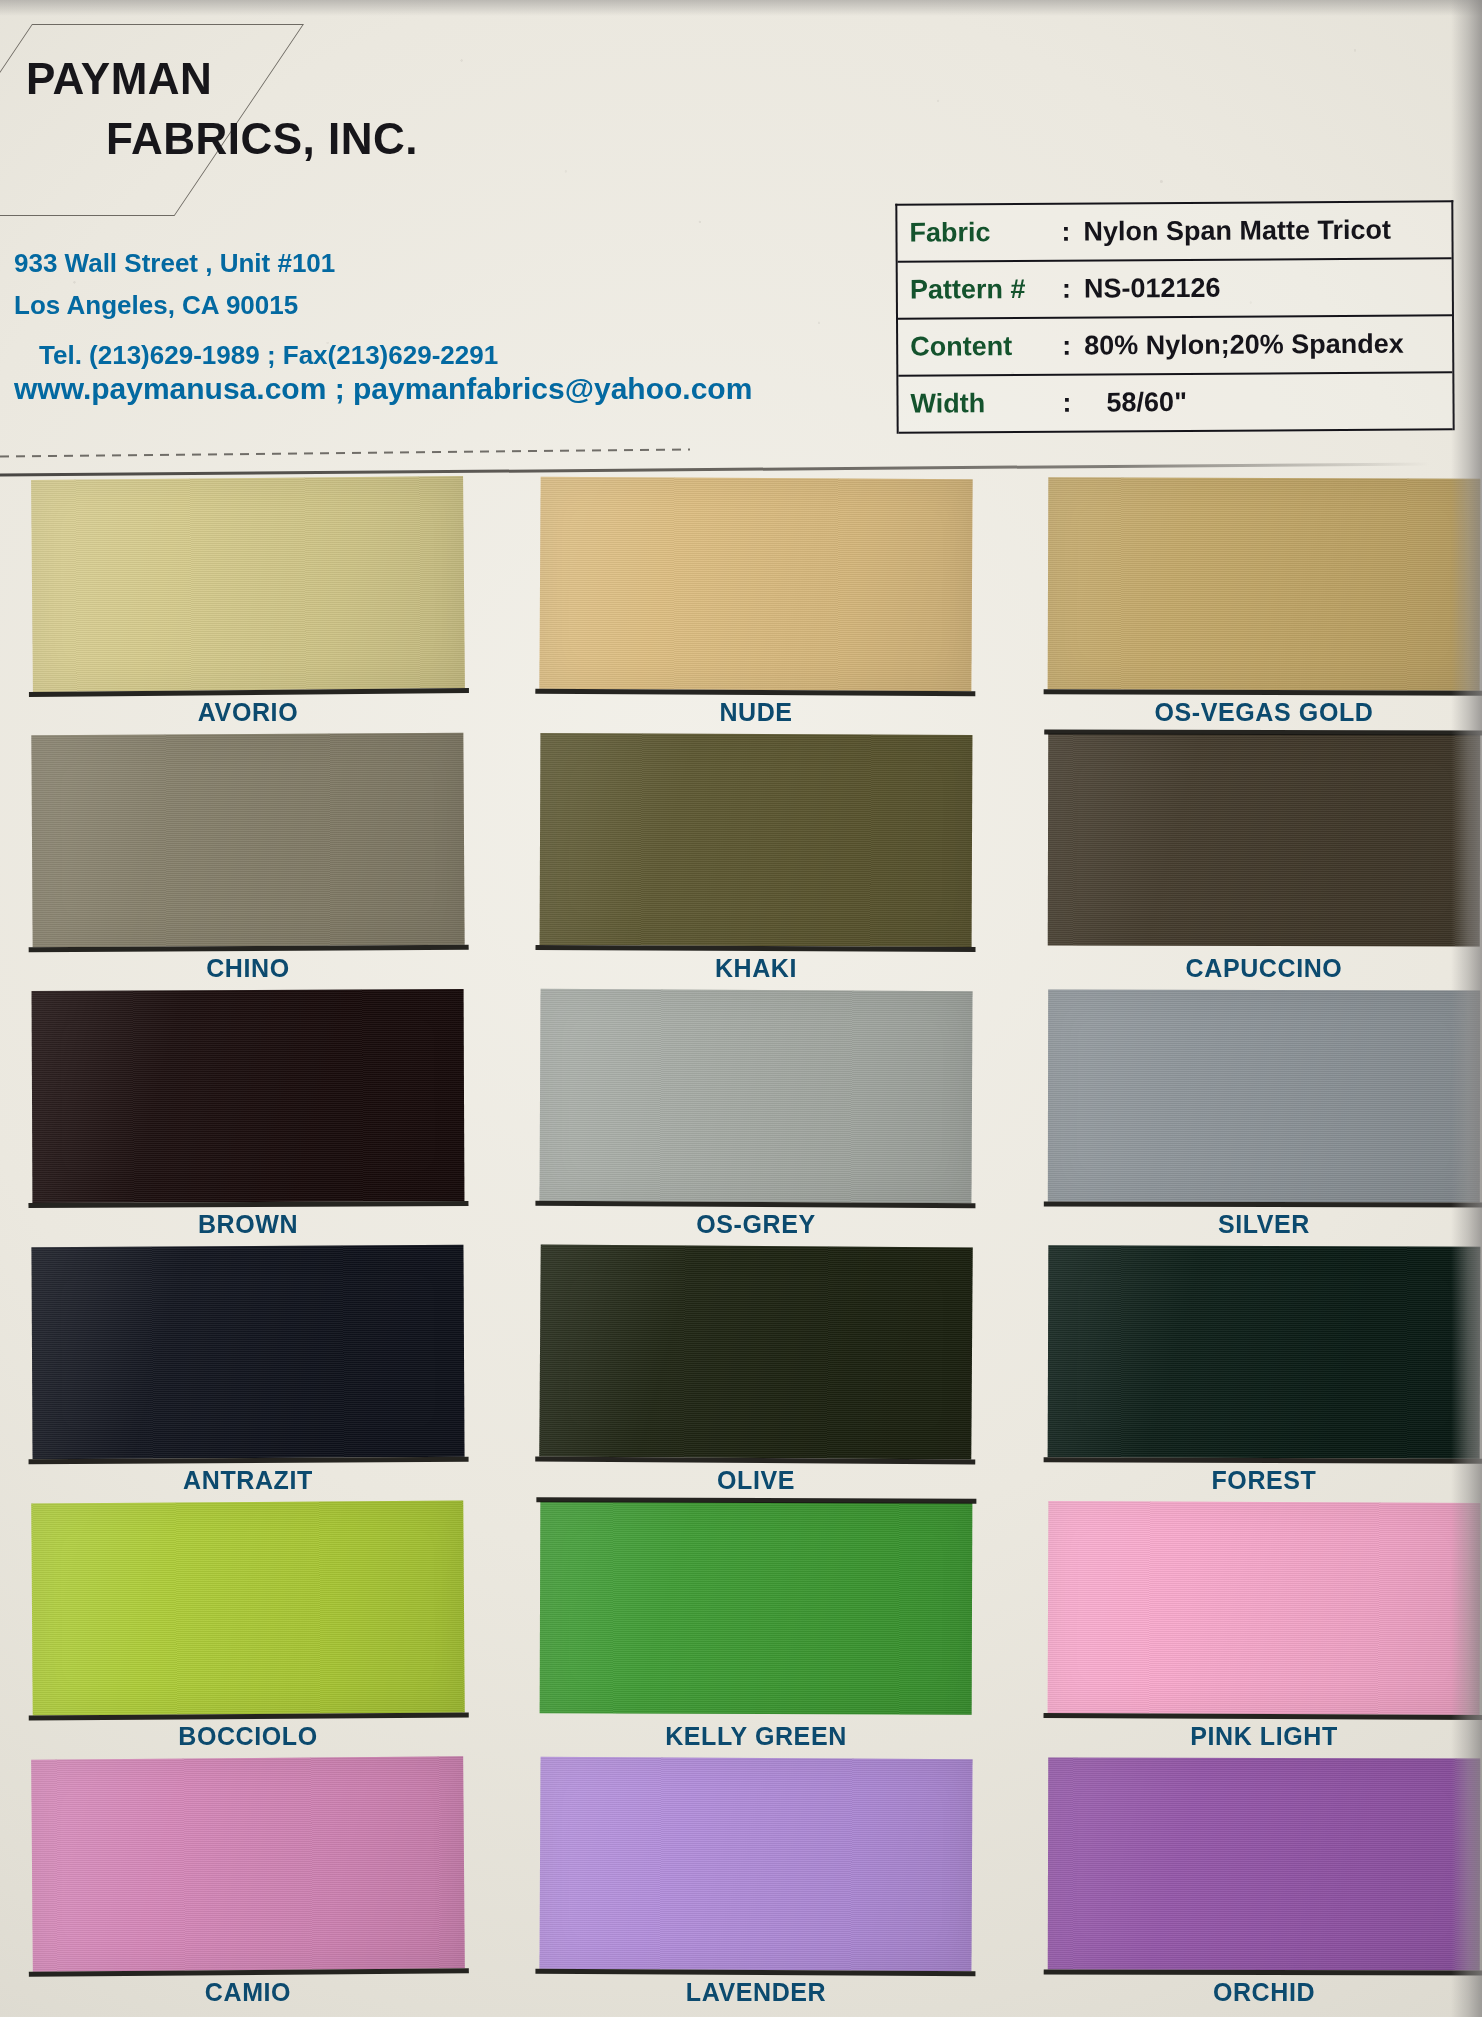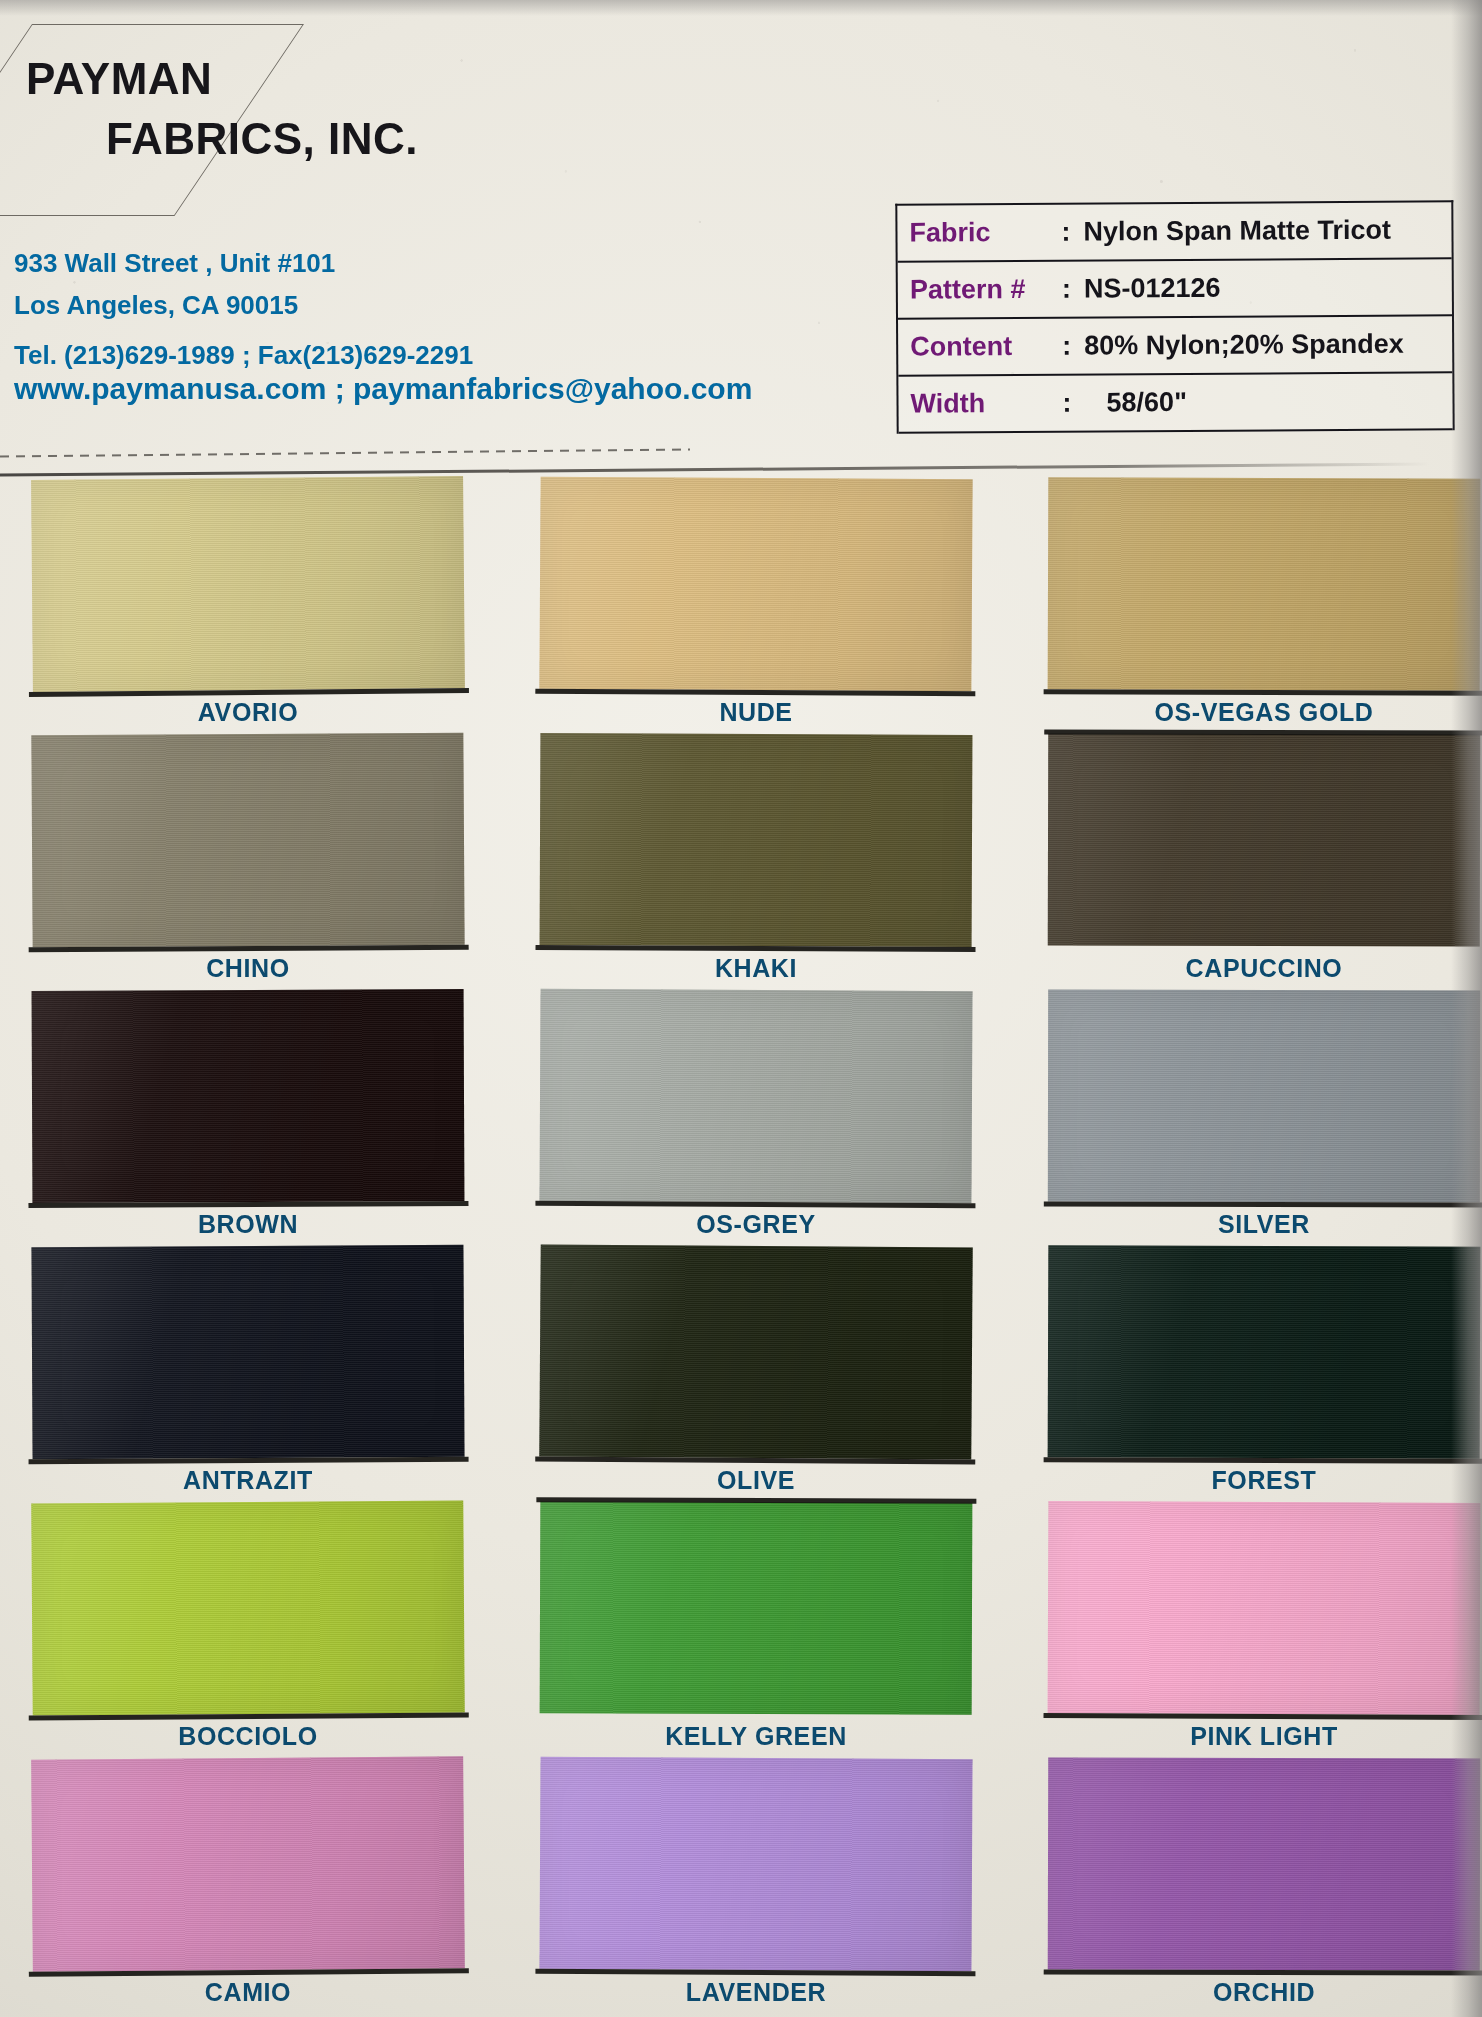--- a/index.html
+++ b/index.html
@@ -87,21 +87,21 @@
     top: 250px;
     width: 700px;
     color: #0369a1;
     font-weight: 700;
     font-size: 26px;
     line-height: 1.0;
   }
   .addr .l { display: block; white-space: nowrap; }
   .addr .l1 { margin-bottom: 16px; }
   .addr .l2 { margin-bottom: 24px; }
-  .addr .l3 { margin-bottom: 6px; }
+  .addr .l3 { margin-bottom: 6px; margin-left: 25px; }
   .addr .l4 { font-size: 30px; }
 
   
   .spec {
     position: absolute;
     left: 896px;
     top: 202px;
     width: 554px;
     border: 2.2px solid #15141a;
     border-bottom: none;
@@ -113,21 +113,21 @@
     align-items: center;
     height: 57px;
     border-bottom: 2.2px solid #15141a;
     padding-left: 12px;
     box-sizing: border-box;
   }
   .spec-key {
     flex: 0 0 152px;
     font-weight: 700;
     font-size: 27px;
-    color: #701a75;
+    color: #14532d;
     white-space: nowrap;
   }
   .spec-colon {
     flex: 0 0 22px;
     font-weight: 700;
     font-size: 27px;
     color: #15141a;
   }
   .spec-val {
     font-weight: 700;

